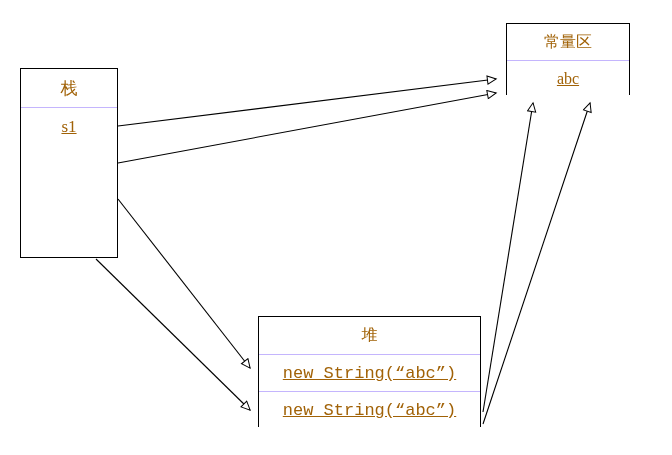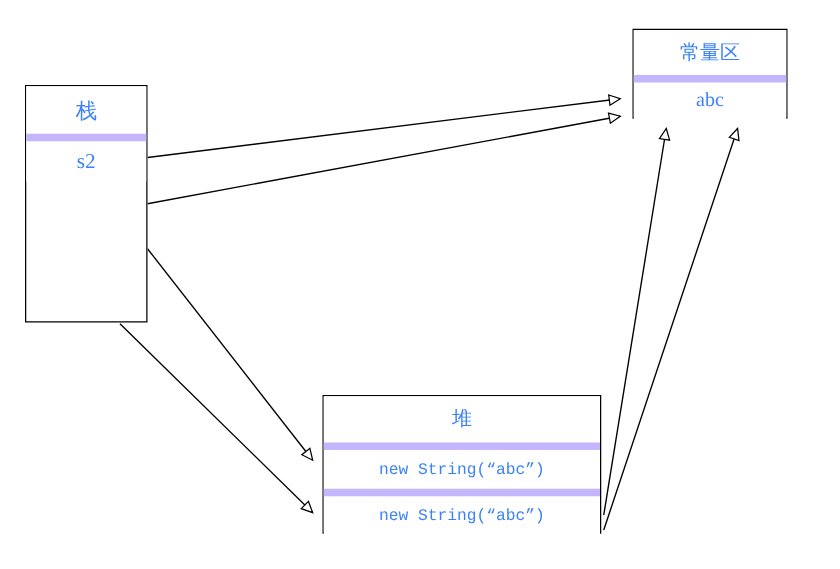--- a/index.html
+++ b/index.html
@@ -20,26 +20,27 @@
     border: 1px solid #000000;
     background: #ffffff;
     box-sizing: border-box;
     z-index: 3;
   }
   .cell {
     box-sizing: border-box;
     display: flex;
     align-items: center;
     justify-content: center;
-    color: #3b82f6;
+    color: #a16207;
     background: #ffffff;
     white-space: nowrap;
   }
   .cell.divided {
-    border-top: 6px solid #c4b5fd;
+    border-top: 1px solid #c4b5fd;
+    text-decoration: underline;
   }
   
   #stack-box {
     left: 20px;
     top: 68px;
     width: 98px;
     height: 190px;
   }
   #stack-box .cell {
     height: 38px;
@@ -61,21 +62,21 @@
   }
   
   #heap-box {
     left: 258px;
     top: 316px;
     width: 223px;
     height: 111px;
   }
   #heap-box .cell {
     height: 37px;
-    font-size: 13px;
+    font-size: 17px;
     font-family: "Liberation Mono", "DejaVu Sans Mono", monospace;
   }
   #heap-box .cell.header {
     font-family: "Liberation Serif", "DejaVu Serif", serif;
     font-size: 16px;
   }
   #arrow-layer {
     position: absolute;
     left: 0;
     top: 0;
@@ -104,21 +105,21 @@
 
     <line x1="96" y1="259" x2="250" y2="410" stroke="#000000" stroke-width="1.1" fill="none" marker-end="url(#hollow-tri)"></line>
 
     <line x1="483" y1="412" x2="533" y2="103" stroke="#000000" stroke-width="1.1" fill="none" marker-end="url(#hollow-tri)"></line>
 
     <line x1="483" y1="424" x2="590" y2="103" stroke="#000000" stroke-width="1.1" fill="none" marker-end="url(#hollow-tri)"></line>
   </svg>
 
   <div class="box" id="stack-box">
     <div class="cell header">栈</div>
-    <div class="cell divided">s2</div>
+    <div class="cell divided">s1</div>
   </div>
 
   <div class="box" id="constant-pool-box">
     <div class="cell header">常量区</div>
     <div class="cell divided">abc</div>
   </div>
 
   <div class="box" id="heap-box">
     <div class="cell header">堆</div>
     <div class="cell divided">new String(“abc”)</div>

